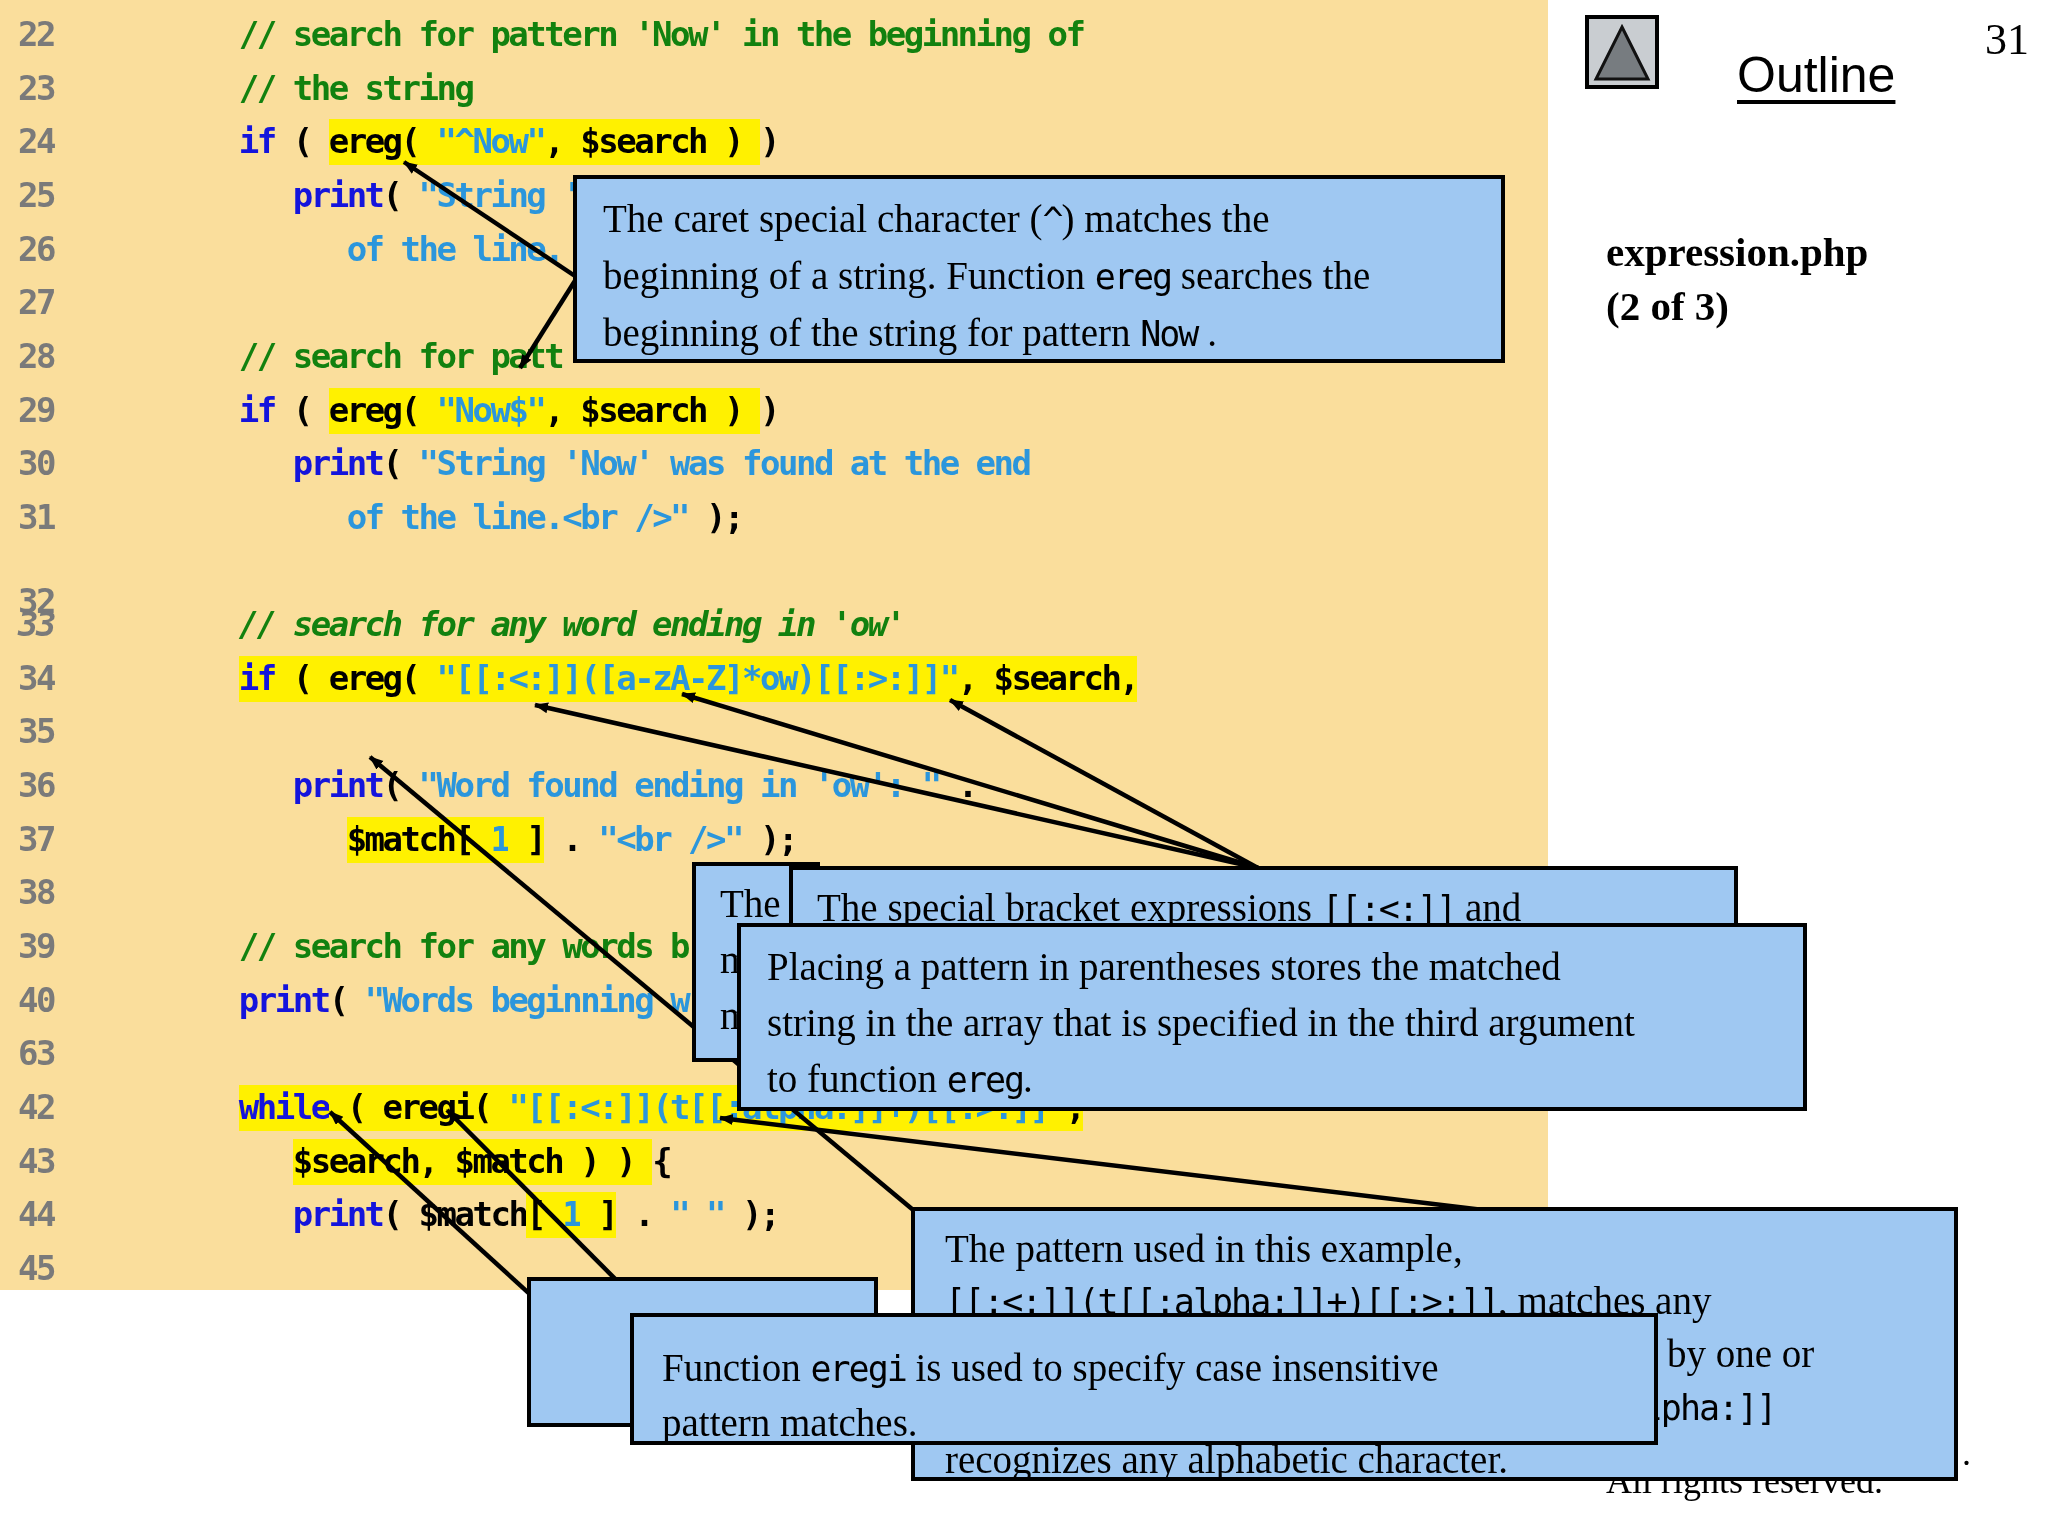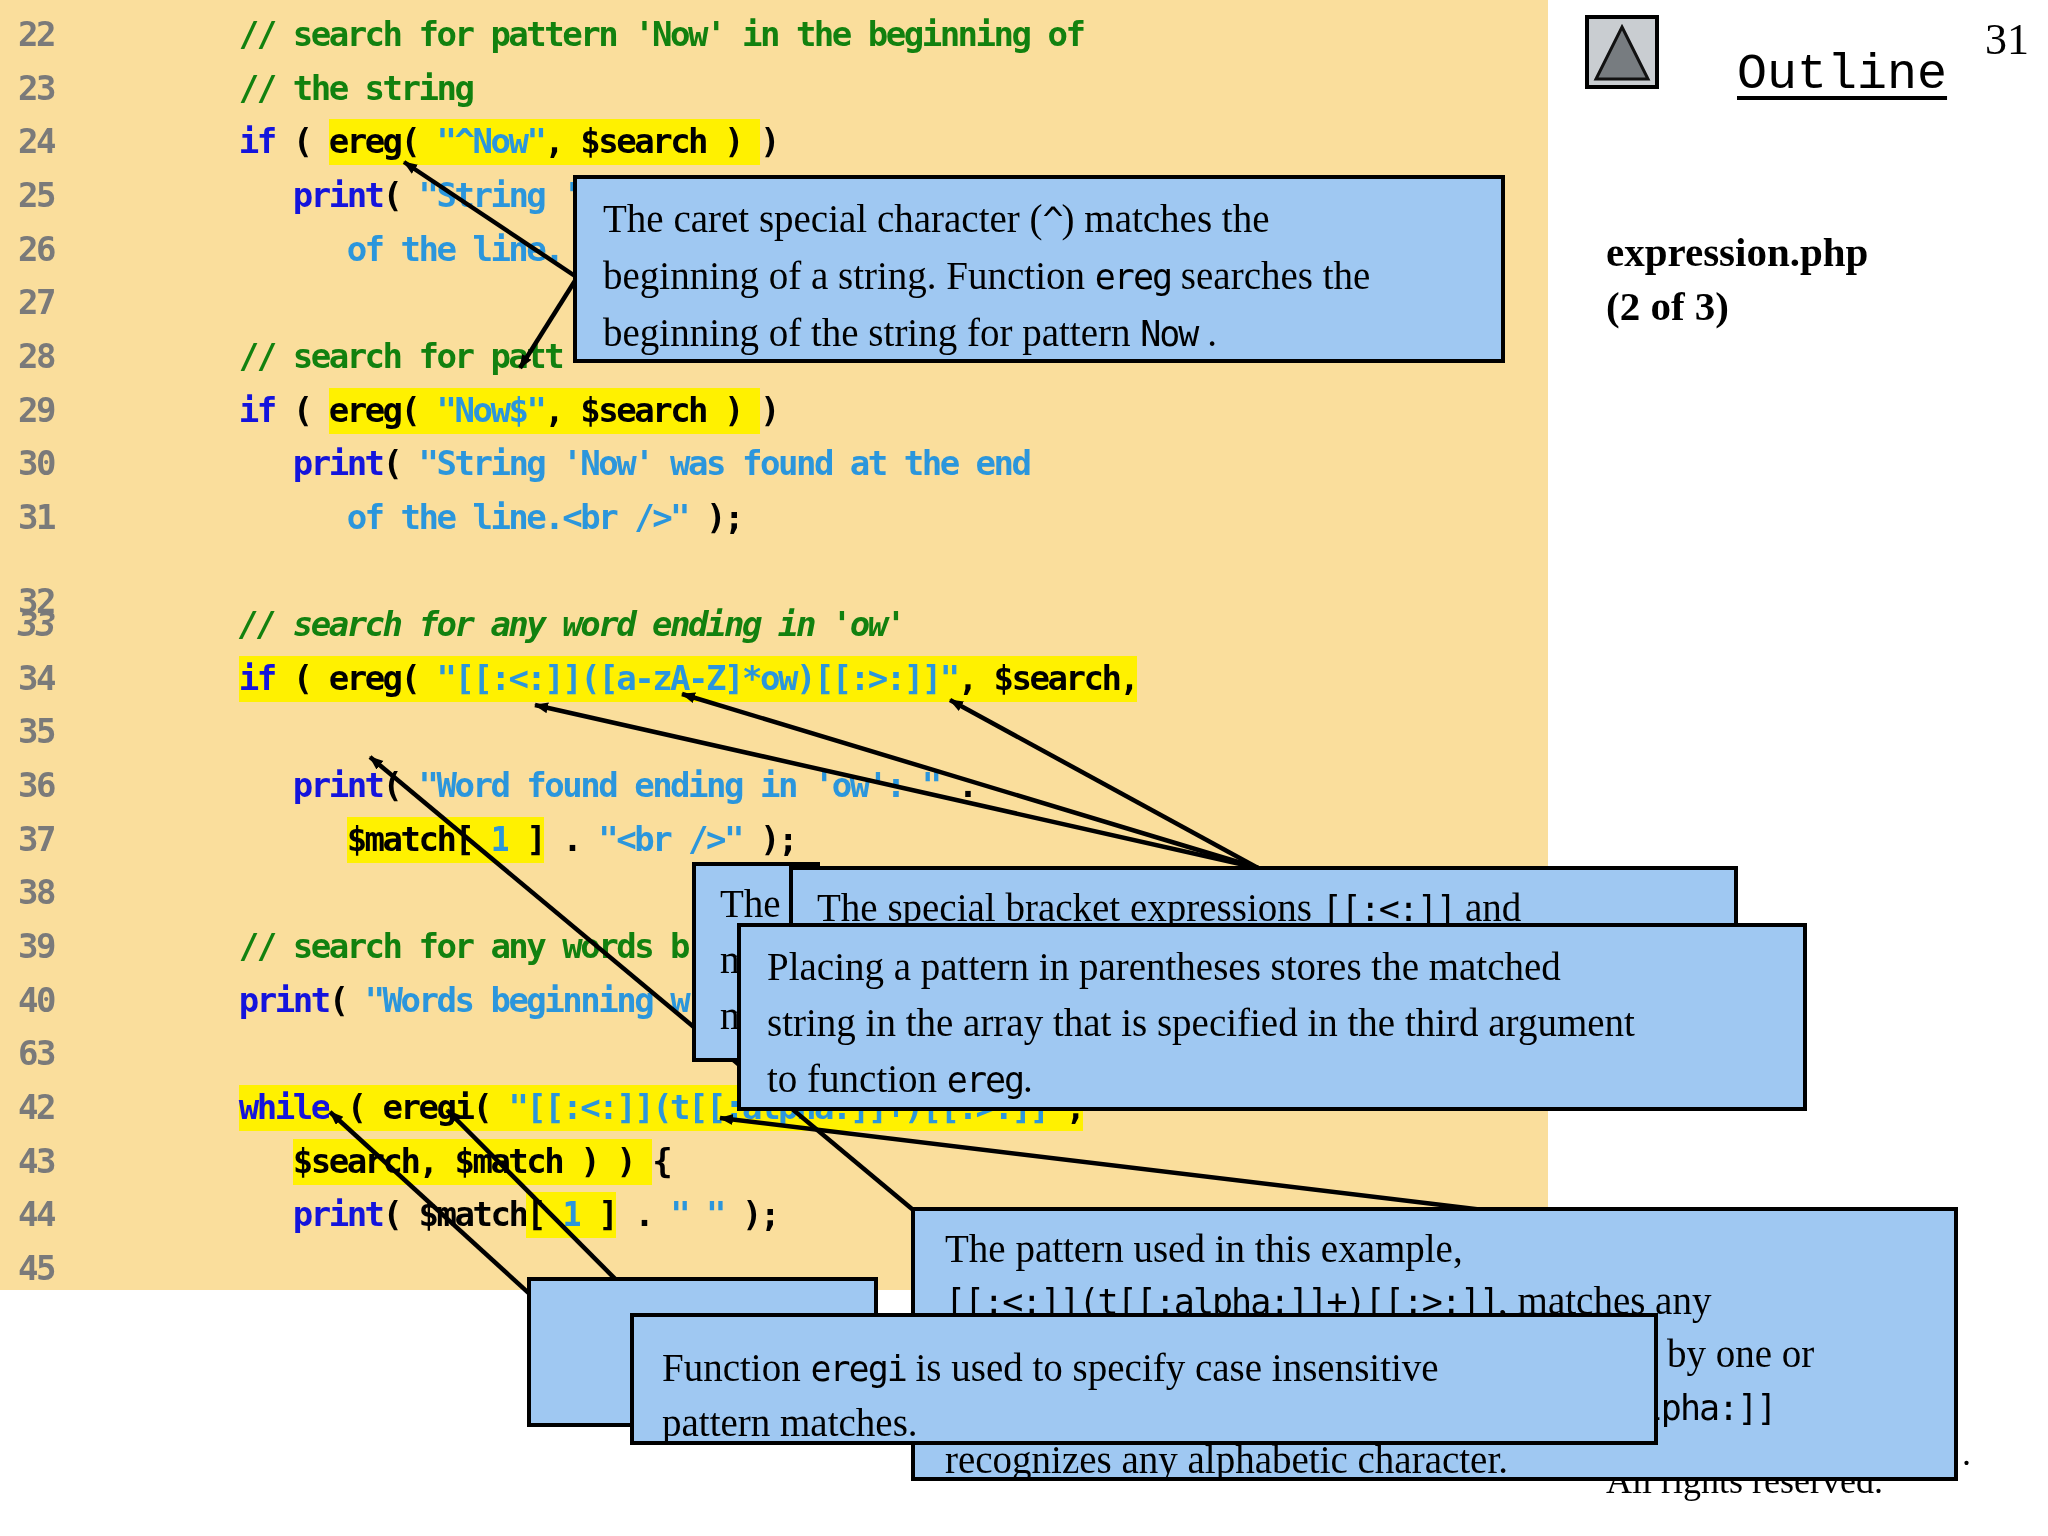--- a/index.html
+++ b/index.html
@@ -17,21 +17,21 @@
   .seg-str{color:#2B96DC;}
   .seg-pl{color:#000000;}
   .hl{background:#FFF100;padding:2px 0 4px 0;}
   
   .callout{position:absolute;background:#9FC8F2;border:4px solid #000;box-sizing:border-box;
            font-size:39px;line-height:56px;color:#000;overflow:hidden;}
   .co-line{white-space:pre;}
   .co-mono{font-family:"DejaVu Sans Mono",monospace;font-size:35px;letter-spacing:-2px;}
   
   #page-number{position:absolute;left:1985px;top:14px;font-size:44px;}
-  #outline-title{position:absolute;left:1737px;top:46px;font-family:Liberation Mono, monospace;
+  #outline-title{position:absolute;left:1737px;top:46px;font-family:Liberation Sans, sans-serif;
                  font-size:50px;text-decoration:underline;text-decoration-thickness:4px;text-underline-offset:8px;}
   #file-name{position:absolute;left:1606px;top:228px;font-size:41px;font-weight:bold;}
   #file-part{position:absolute;left:1606px;top:282px;font-size:41px;font-weight:bold;}
   #rights-line{position:absolute;left:1606px;top:1460px;font-size:36px;}
   #stray-period{position:absolute;left:1962px;top:1432px;font-size:36px;}
   
   #nav-icon{position:absolute;left:1585px;top:15px;width:74px;height:74px;}
   
   #arrow-layer{position:absolute;left:0;top:0;width:2048px;height:1536px;pointer-events:none;}
 </style>

